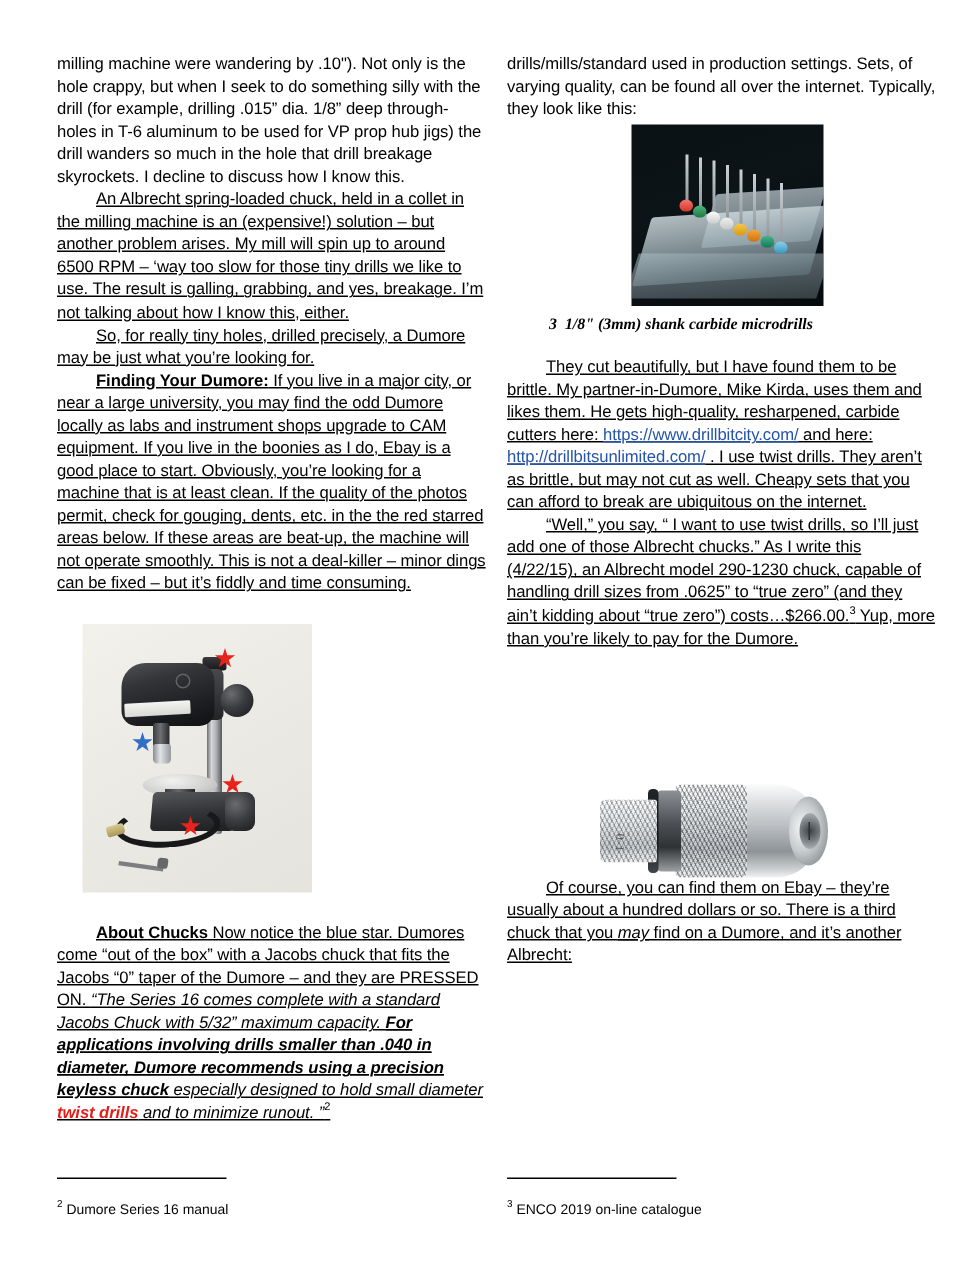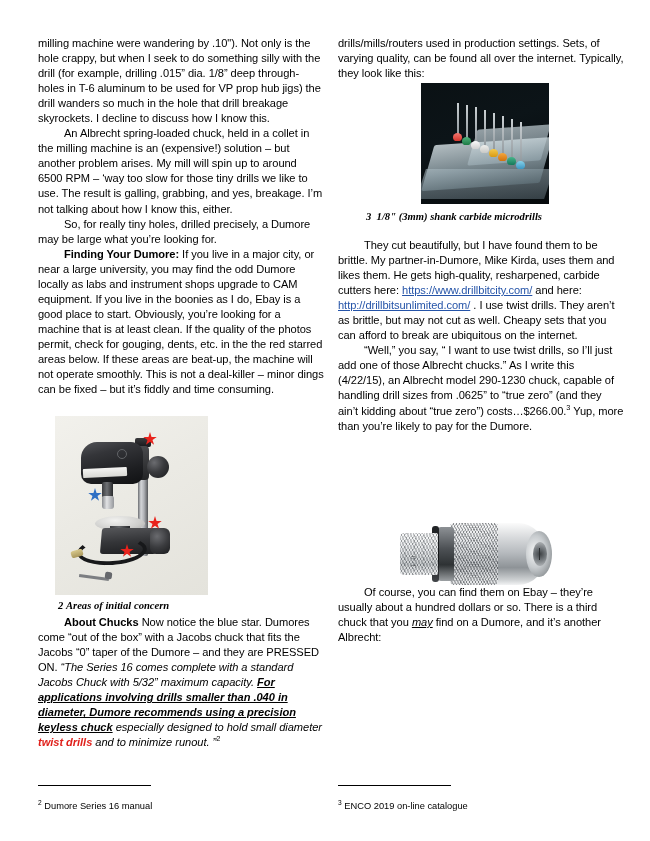--- a/index.html
+++ b/index.html
@@ -31,21 +31,21 @@
   .col-right { left: 338px; }
 
   p.body {
     margin: 0 0 0 0;
     font-size: 11.1px;
     line-height: 15.05px;
     text-align: left;
     letter-spacing: -0.05px;
   }
   p.body + p.body { margin-top: 0; }
-  .indent { text-indent: 26px; }
+  .indent { text-indent: 26px; text-decoration: underline; }
 
   b.run { font-weight: bold; }
   .biu {
     font-style: italic;
     font-weight: bold;
     text-decoration: underline;
   }
   .iquote { font-style: italic; }
   .redbi {
     color: #e0201b;
@@ -321,21 +321,21 @@
 <body>
 
 <div class="page">
 
   <div class="col col-left">
 
     <p class="body">milling machine were wandering by .10").  Not only is the hole crappy, but when I seek to do something silly with the drill (for example, drilling .015” dia. 1/8” deep through-holes in T-6 aluminum to be used for VP prop hub jigs) the drill wanders so much in the hole that drill breakage skyrockets.  I decline to discuss how I know this.</p>
 
     <p class="body indent">An Albrecht spring-loaded chuck, held in a collet in the milling machine is an (expensive!) solution – but another problem arises.  My mill will spin up to around 6500 RPM – ‘way too slow for those tiny drills we like to use.  The result is galling, grabbing, and yes, breakage. I’m not talking about how I know this, either.</p>
 
-    <p class="body indent">So, for really tiny holes, drilled precisely, a Dumore may be large what you’re looking for.</p>
+    <p class="body indent">So, for really tiny holes, drilled precisely, a Dumore may be just what you’re looking for.</p>
 
     <p class="body indent"><b class="run">Finding Your Dumore:</b><span>  If you live in a major city, or near a large university, you may find the odd Dumore locally as labs and instrument shops upgrade to CAM equipment.  If you live in the boonies as I do, Ebay is a good place to start.  Obviously, you’re looking for a machine that is at least clean.  If the quality of the photos permit, check for gouging, dents, etc. in the the red starred areas below. If these areas are beat-up, the machine will not operate smoothly. This is not a deal-killer – minor dings can be fixed – but it’s fiddly and time consuming.</span></p>
   </div>
 
   <div class="fig" id="fig-drillpress">
     <div class="dp dp-column"></div>
     <div class="dp dp-colcap"></div>
     <div class="dp dp-yoke"></div>
     <div class="dp dp-head"></div>
     <div class="dp dp-head-band"></div>
@@ -359,32 +359,31 @@
         <i></i>
       </div>
     <div class="star star-red" style="left:65px; top:128px;">
         <i></i>
       </div>
     <div class="star star-blue" style="left:33px; top:72px;">
         <i></i>
       </div>
   </div>
 
-  <p class="caption caption-left" style="position:absolute; left:38px; top:600px; width:286px;"><span>2</span>&nbsp;<span>Areas of initial concern</span></p>
 
   <div class="col col-left" style="top:615px;">
     <p class="body indent"><b class="run">About Chucks</b><span>  Now notice the blue star.    Dumores come “out of the box” with a Jacobs chuck that fits the Jacobs “0” taper of the Dumore – and they are PRESSED ON.  </span><i class="iquote">“The Series 16 comes complete with a standard Jacobs Chuck with 5/32” maximum capacity.  </i><span class="biu">For applications involving drills smaller than .040 in diameter, Dumore recommends using a precision keyless chuck</span><i class="iquote"> especially designed to hold small diameter </i><span class="redbi">twist drills</span><i class="iquote"> and to minimize runout. ”</i><sup class="fn">2</sup></p>
 
   </div>
 
   <div class="fn-sep" style="left:38px; top:785px;"></div>
   <p class="fn-text" style="left:38px; top:791px; width:286px;"><sup>2</sup>&nbsp;<span>Dumore Series 16 manual</span></p>
 
   <div class="col col-right">
-    <p class="body">drills/mills/routers used in production settings.  Sets, of varying quality, can be found all over the internet. Typically, they look like this:</p>
+    <p class="body">drills/mills/standard used in production settings.  Sets, of varying quality, can be found all over the internet. Typically, they look like this:</p>
   </div>
 
   <div class="fig" id="fig-microdrills">
     <div class="md-tray3"></div>
     <div class="md-tray2"></div>
     <div class="md-tray"></div>
 
     <div class="md-bit" style="left:36px; top:20px; height:34px;"></div>
     <div class="md-collar" style="left:32px; top:50px; background:linear-gradient(180deg,#f3766f,#d3352c);"></div>
     <div class="md-bit" style="left:45px; top:22px; height:36px;"></div>

